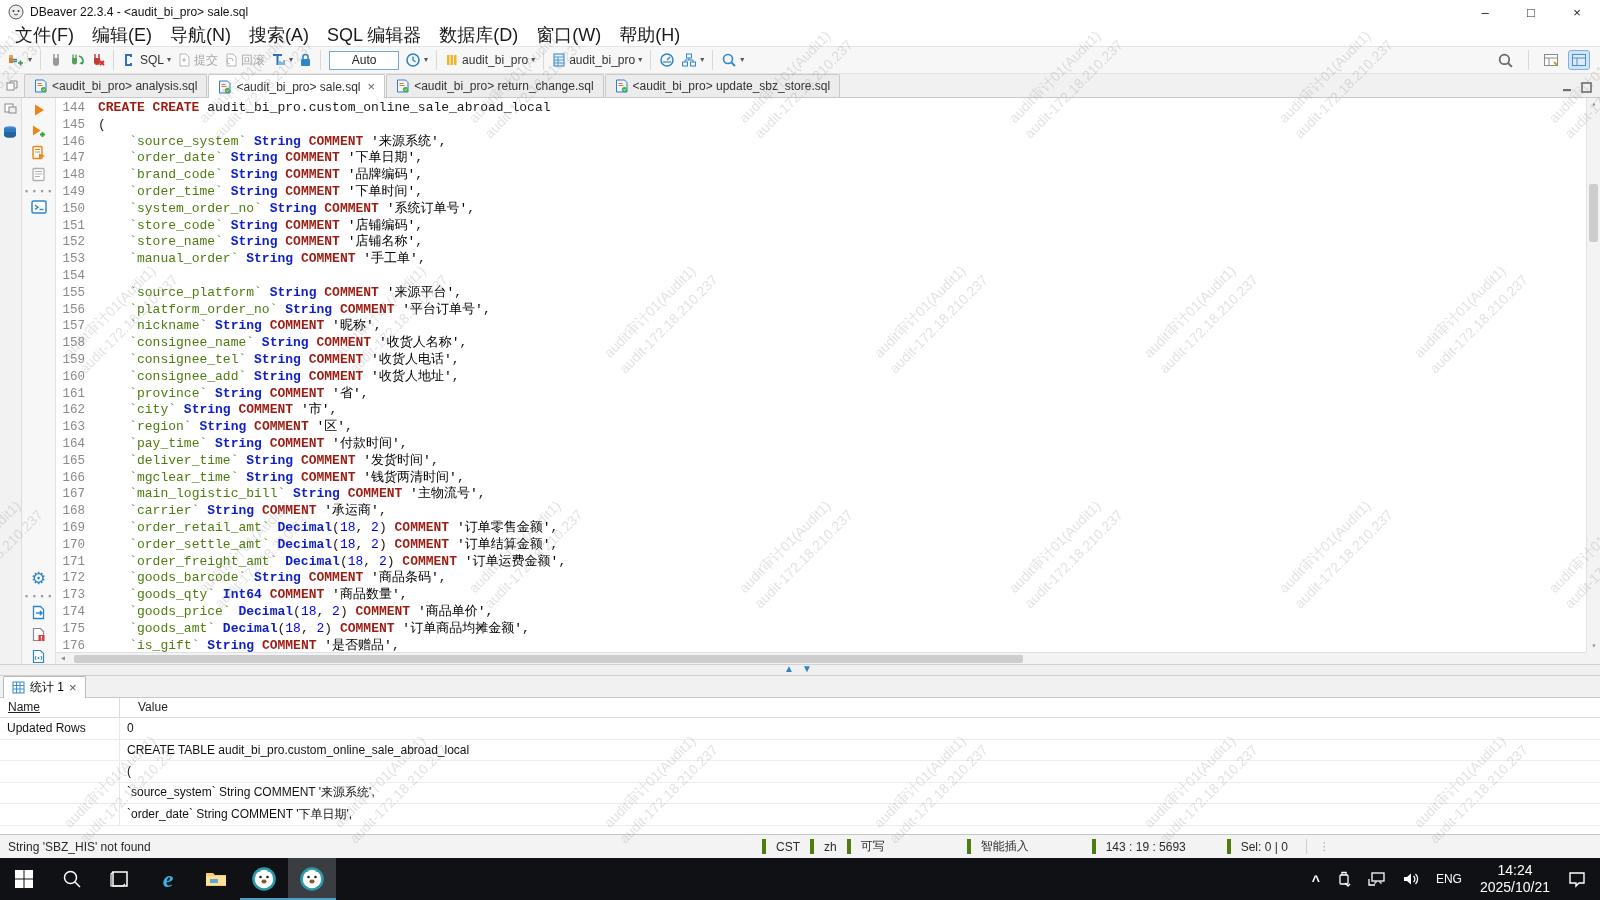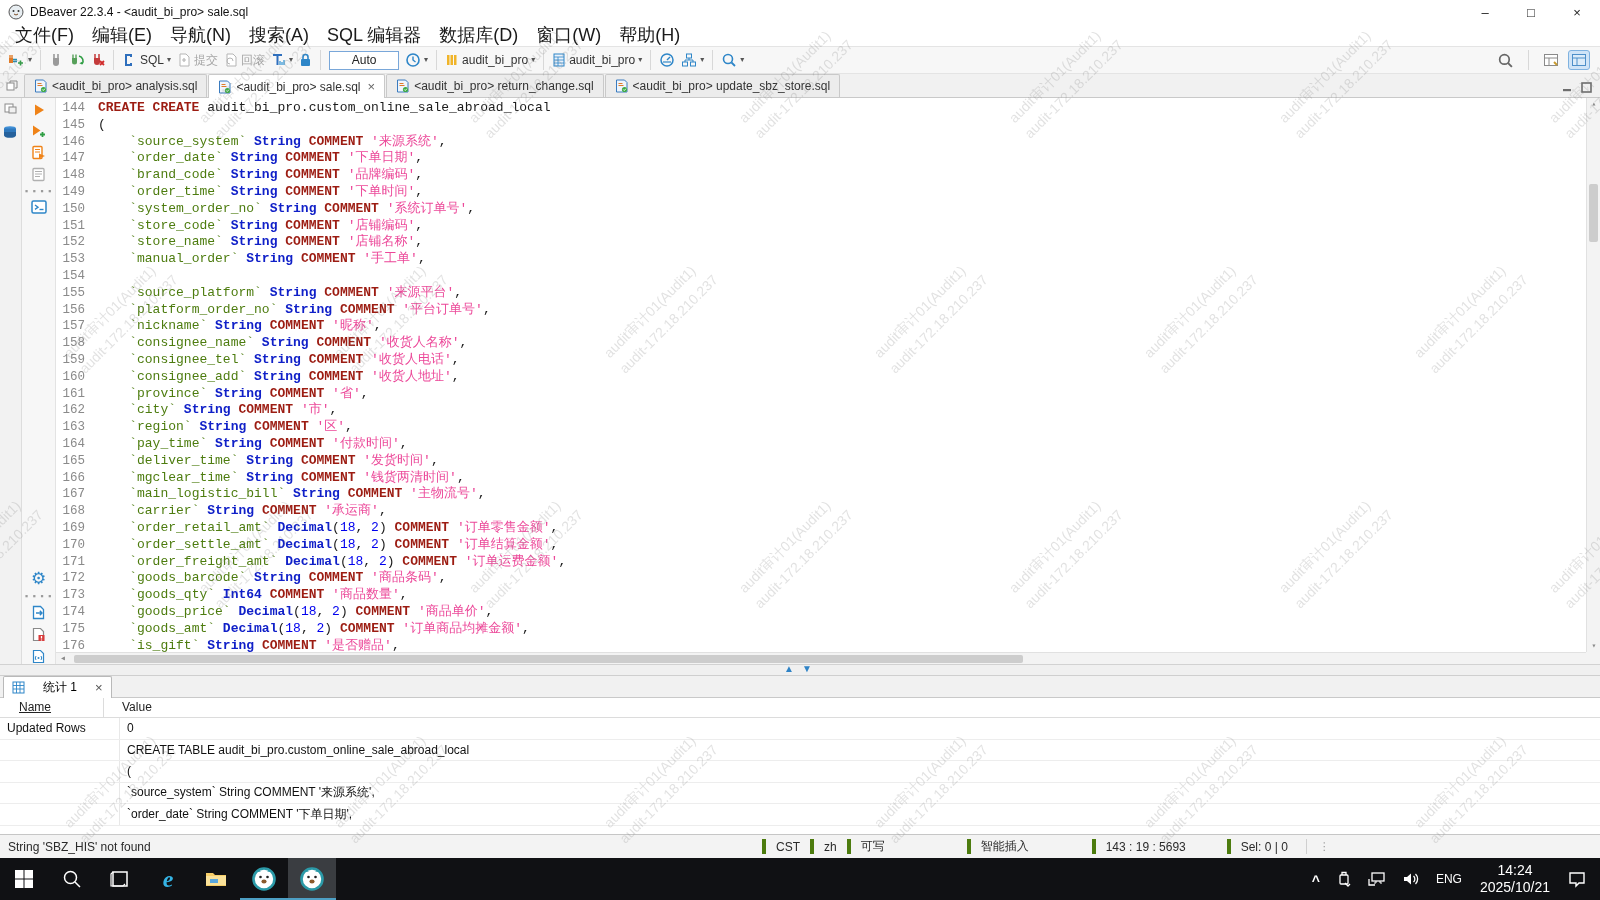--- a/index.html
+++ b/index.html
@@ -42,43 +42,43 @@
   .side-spacer { flex:1; }
   .dots-sep { color:#9a9a9a; font-size:9px; letter-spacing:1px; line-height:4px; }
 
   .editor { flex:1; position:relative; font-family:"Liberation Mono",monospace; overflow:hidden; }
   .code-viewport { position:absolute; left:0; top:2px; right:14px; bottom:12px; overflow:hidden; }
   .code-line { display:flex; height:16.8px; line-height:16.8px; font-size:13px; white-space:pre; }
   .ln { width:42px; flex:none; text-align:right; padding-right:13px; color:#8a8a8a; font-size:12.5px; }
   .tk-kw { color:#9c1c12; font-weight:bold; }
   .tk-ty { color:#1020c8; font-weight:bold; }
   .tk-id { color:#4d7c0f; }
-  .tk-st { color:#ec4899; }
+  .tk-st { color:#000000; }
   .tk-nm { color:#0000ee; }
   .tk-pl { color:#1a1a1a; }
 
   .vscroll { position:absolute; top:0; right:0; bottom:12px; width:14px; background:#f3f3f3; border-left:1px solid #e1e1e1; }
   .vthumb { position:absolute; left:2px; right:2px; top:86px; height:58px; background:#cdcdcd; border-radius:2px; }
   .varrow { position:absolute; left:0; width:14px; height:12px; color:#8b8b8b; font-size:8px; text-align:center; line-height:12px; }
   .hscroll { position:absolute; left:0; right:14px; bottom:0; height:12px; background:#f3f3f3; border-top:1px solid #e1e1e1; display:flex; align-items:center; }
   .harrow { width:14px; text-align:center; color:#8b8b8b; font-size:10px; line-height:12px; flex:none; }
   .hthumb { height:8px; background:#cdcdcd; border-radius:2px; width:62%; margin-left:4px; }
   .scroll-corner { position:absolute; right:0; bottom:0; width:14px; height:12px; background:#f3f3f3; }
 
   
   .sash { height:12px; background:#f0f0f0; border-top:1px solid #d2d2d2; border-bottom:1px solid #cfcfcf; position:relative; }
   .sash-arrows { position:absolute; left:784px; top:-2px; display:flex; gap:8px; color:#2f83c6; font-size:10px; }
 
   
   .bottom-panel { height:158px; display:flex; flex-direction:column; background:#fff; }
   .panel-tabbar { height:22px; background:#f1f1f1; border-bottom:1px solid #c9c9c9; display:flex; align-items:flex-end; padding-left:3px; }
-  .panel-tab { display:flex; align-items:center; gap:18px; height:22px; padding:0 8px; background:#fff; border:1px solid #b9b9b9; border-bottom:none; border-radius:2px 2px 0 0; font-size:12px; margin-bottom:-1px; }
+  .panel-tab { display:flex; align-items:center; gap:5px; height:22px; padding:0 8px; background:#fff; border:1px solid #b9b9b9; border-bottom:none; border-radius:2px 2px 0 0; font-size:12px; margin-bottom:-1px; }
   .panel-tab .tclose { color:#555; font-size:13px; }
   .grid-header { display:flex; height:20px; border-bottom:1px solid #dcdcdc; font-size:12px; color:#222; }
-  .gh-name { width:104px; padding:2px 19px; border-right:1px solid #dcdcdc;text-decoration:underline; }
+  .gh-name { width:120px; padding:2px 8px; border-right:1px solid #dcdcdc;text-decoration:underline; }
   .gh-value { flex:1; padding:2px 7px;margin-left:11px; }
   .grid-rows { flex:1; overflow:hidden; }
   .grid-row { display:flex; height:21.5px; border-bottom:1px solid #ededed; font-size:12px; color:#111; align-items:center; }
   .cell-name { width:120px; padding:0 7px; border-right:1px solid #e8e8e8; height:100%; display:flex; align-items:center; }
   .cell-value { flex:1; padding:0 7px; white-space:pre; }
 
   
   .statusbar { height:24px; background:#f3f3f3; border-top:1px solid #c6c6c6; display:flex; align-items:center; font-size:12px; color:#2a2a2a; }
   .sb-msg { width:762px; padding:0 8px; flex:none; }
   .sb-cell { padding:0 10px; border-left:4px solid #4d7c0f; height:15px; display:flex; align-items:center; justify-content:center; white-space:nowrap; }

